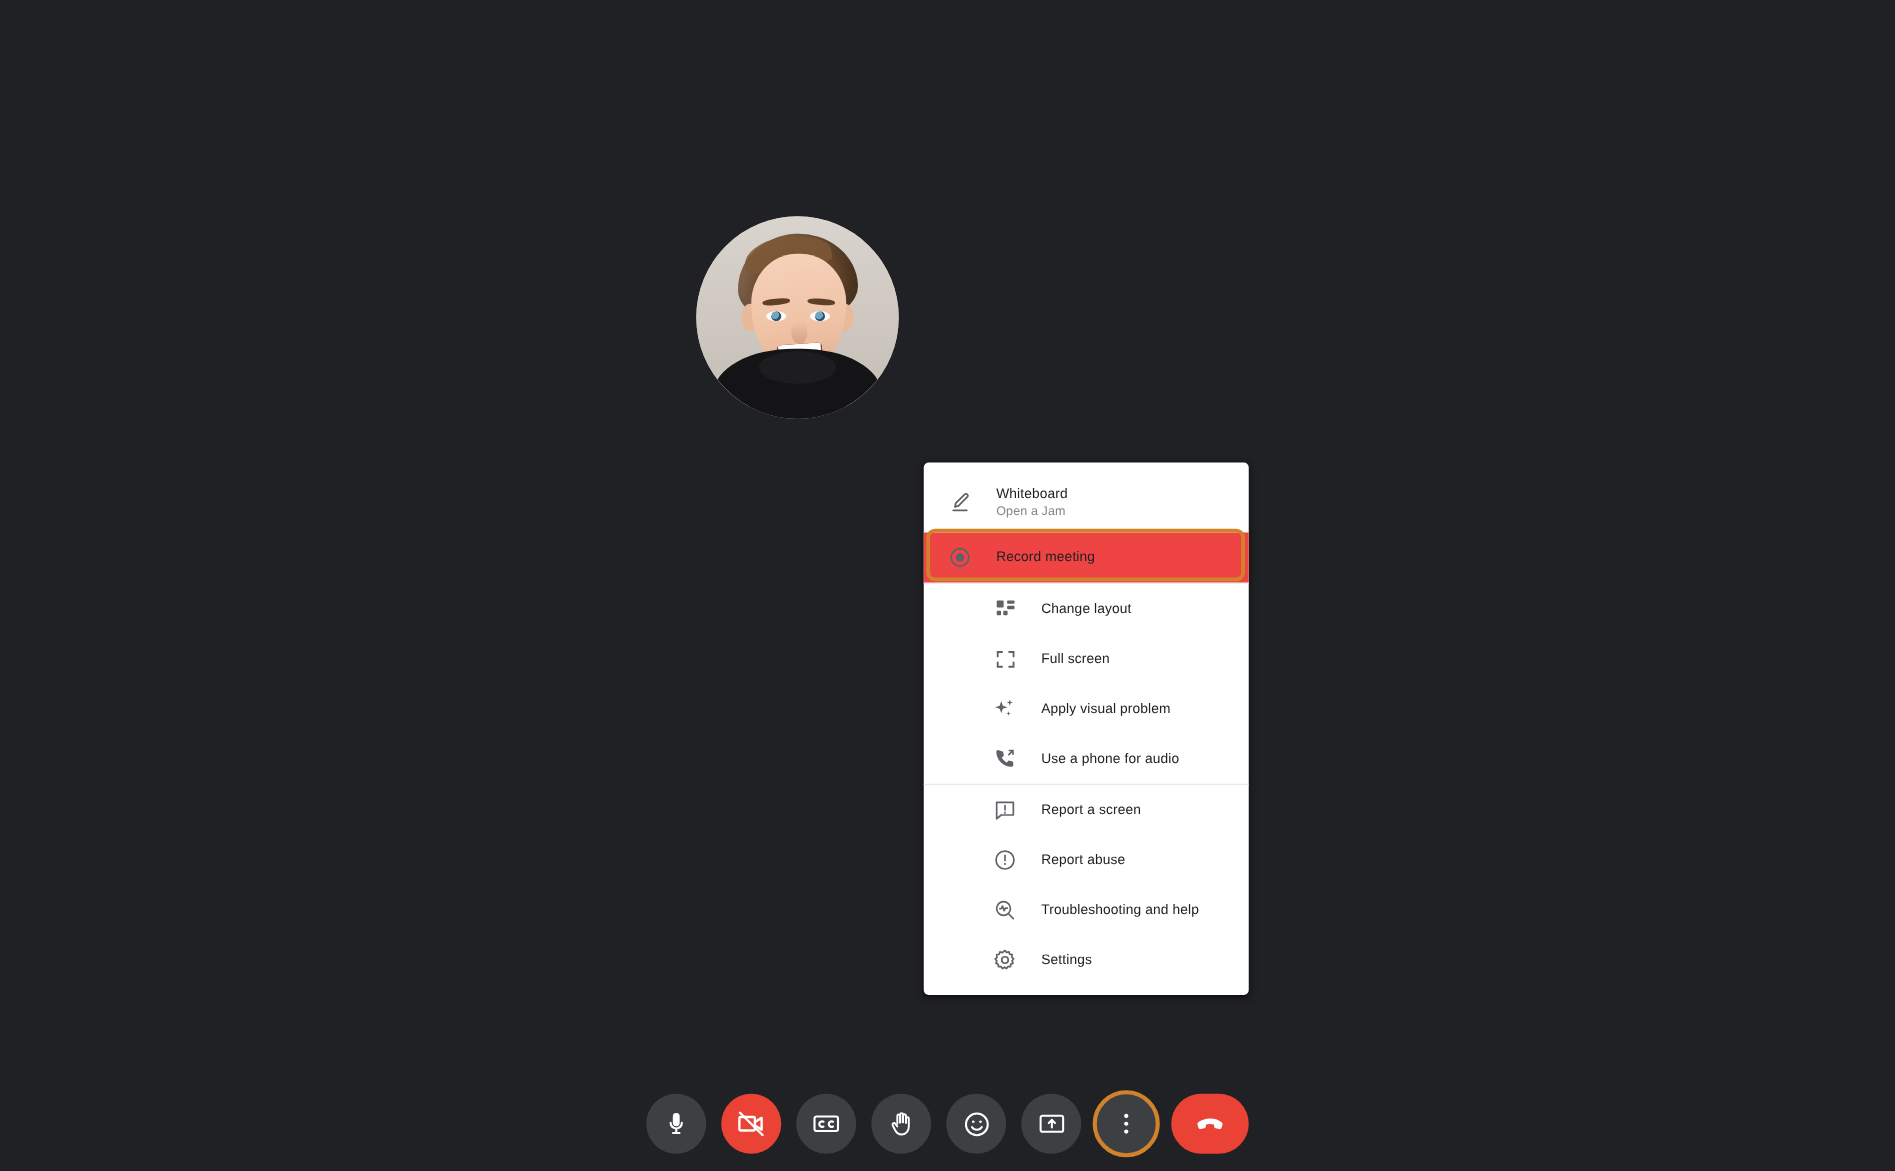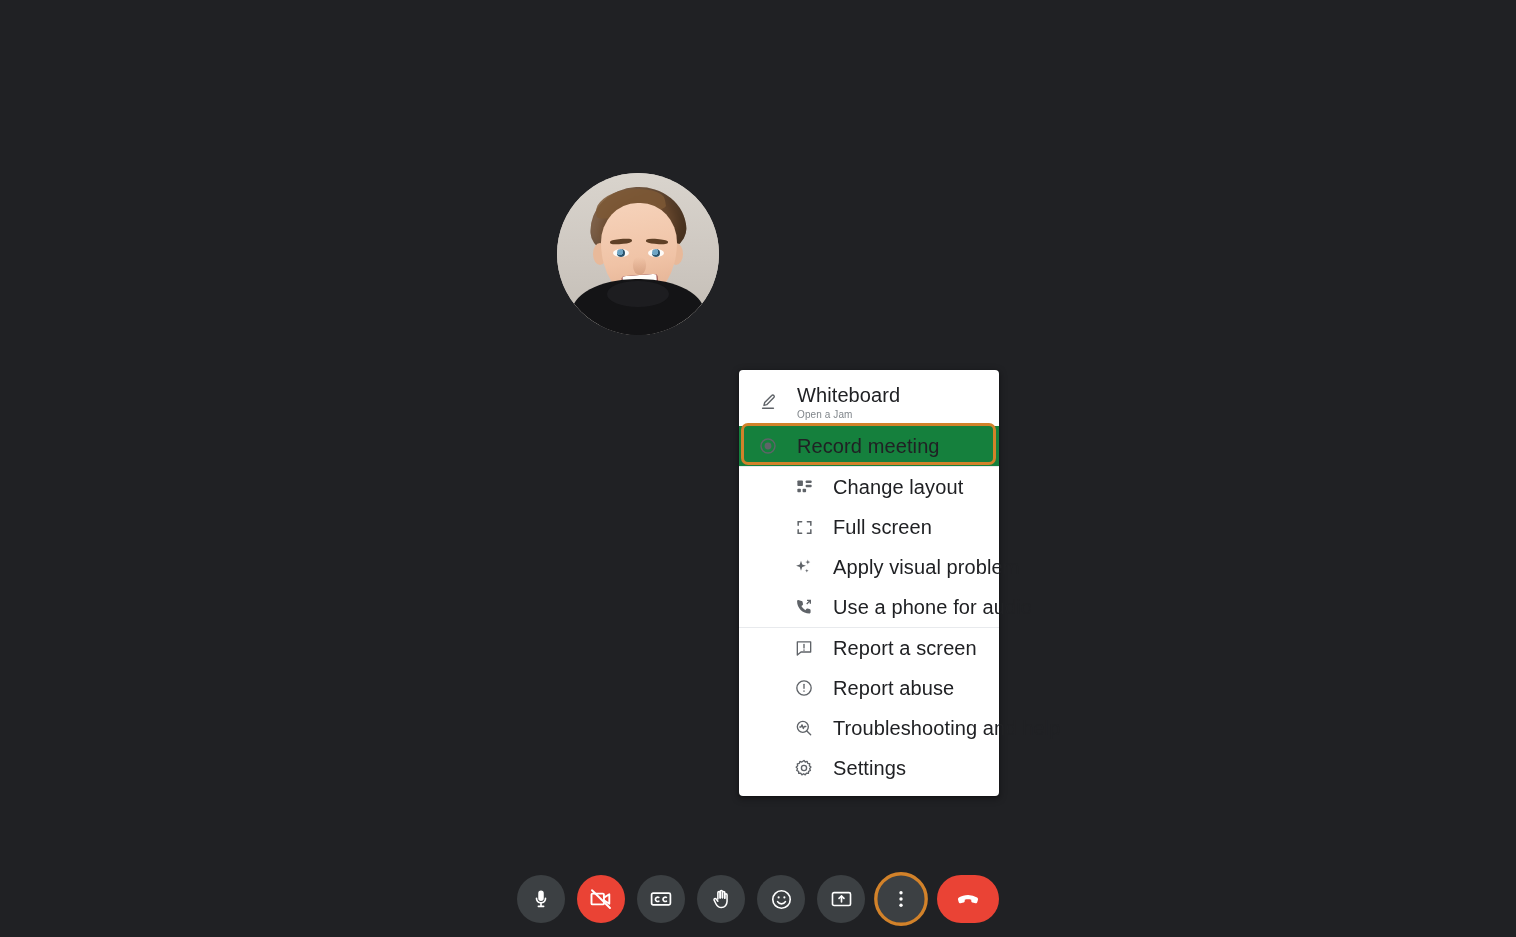--- a/index.html
+++ b/index.html
@@ -182,36 +182,36 @@
   }
   .menu-item .mi-icon svg { display: block; }
   .mi-texts {
     margin-left: 14px;
     display: flex;
     flex-direction: column;
     justify-content: center;
     line-height: 1.12;
   }
   .mi-label {
-    font-size: 20px;
+    font-size: 11px;
     color: #202124;
     letter-spacing: .1px;
     white-space: nowrap;
   }
   .mi-sub {
     font-size: 10px;
     color: #80868b;
     letter-spacing: .1px;
     margin-top: 3px;
     white-space: nowrap;
   }
 
   
   #item-record {
-    background: #15803d;
+    background: #ef4444;
   }
   #record-highlight {
     position: absolute;
     left: 741px;
     top: 423px;
     width: 255px;
     height: 42px;
     border: 3px solid #d2822a;
     border-radius: 7px;
     pointer-events: none;

